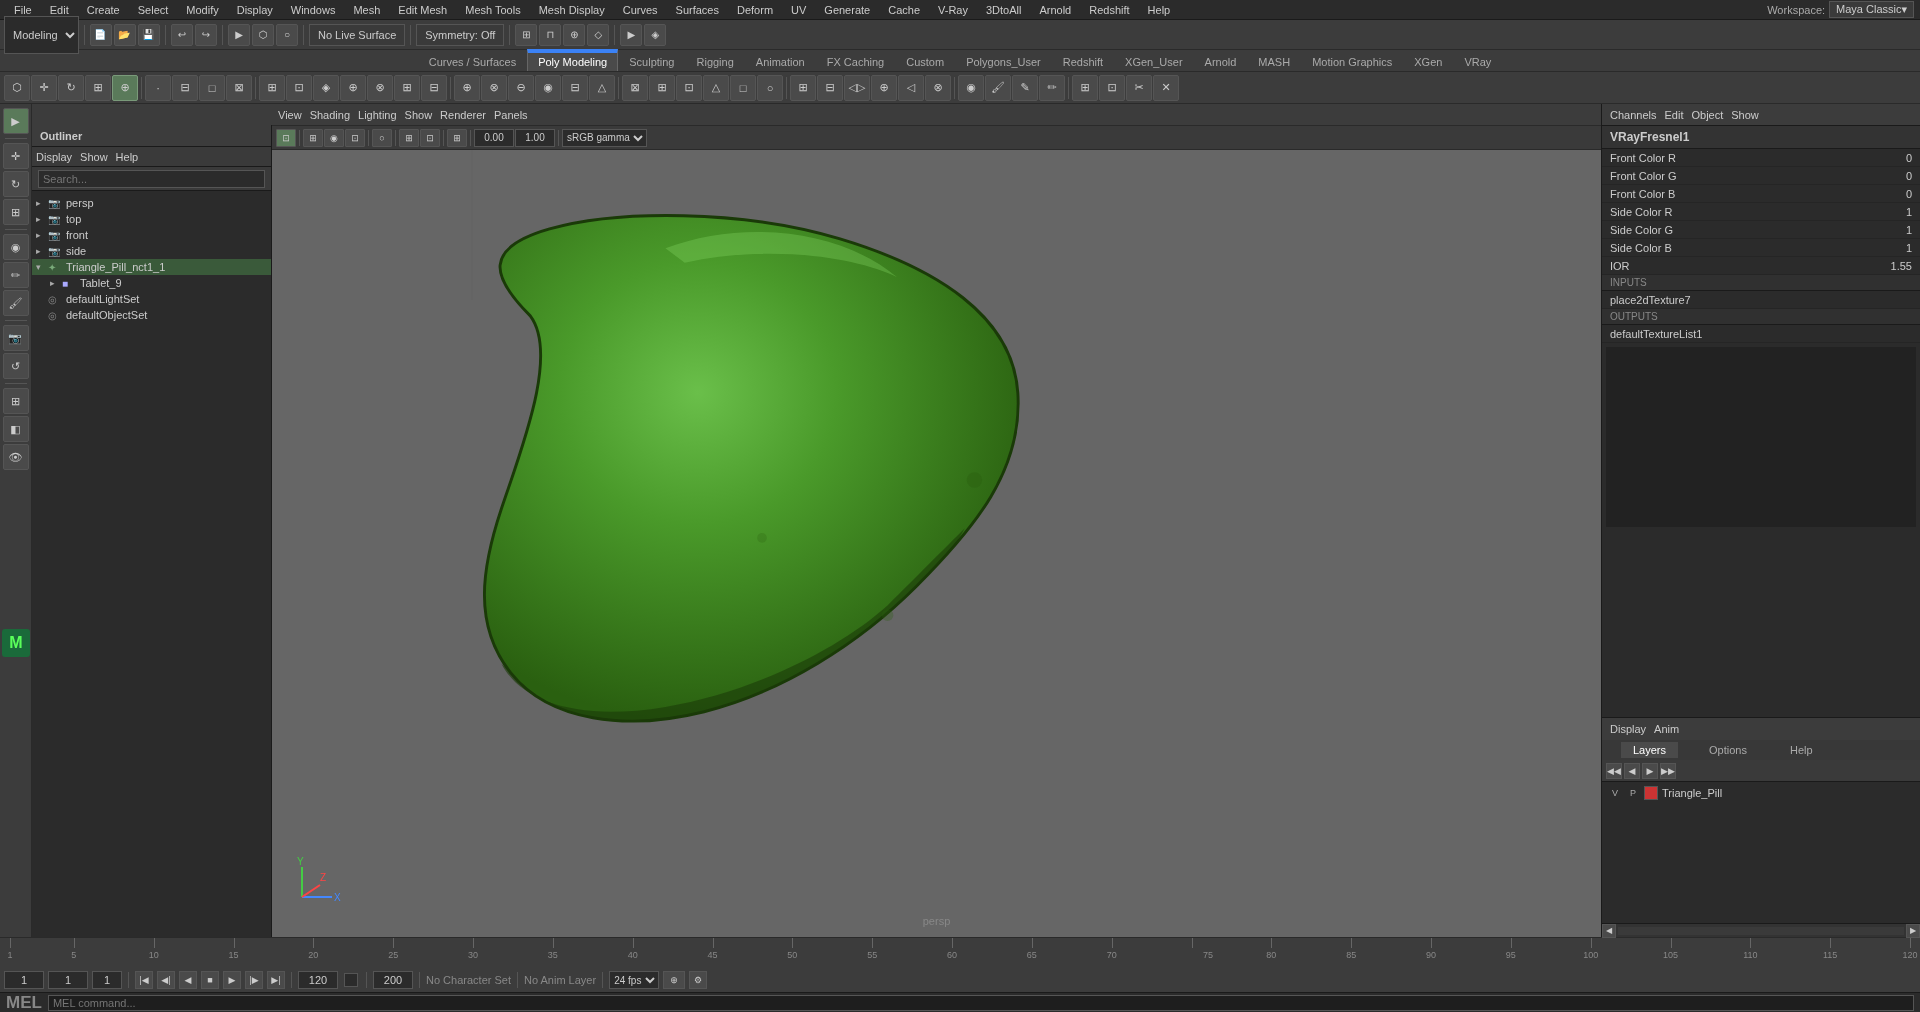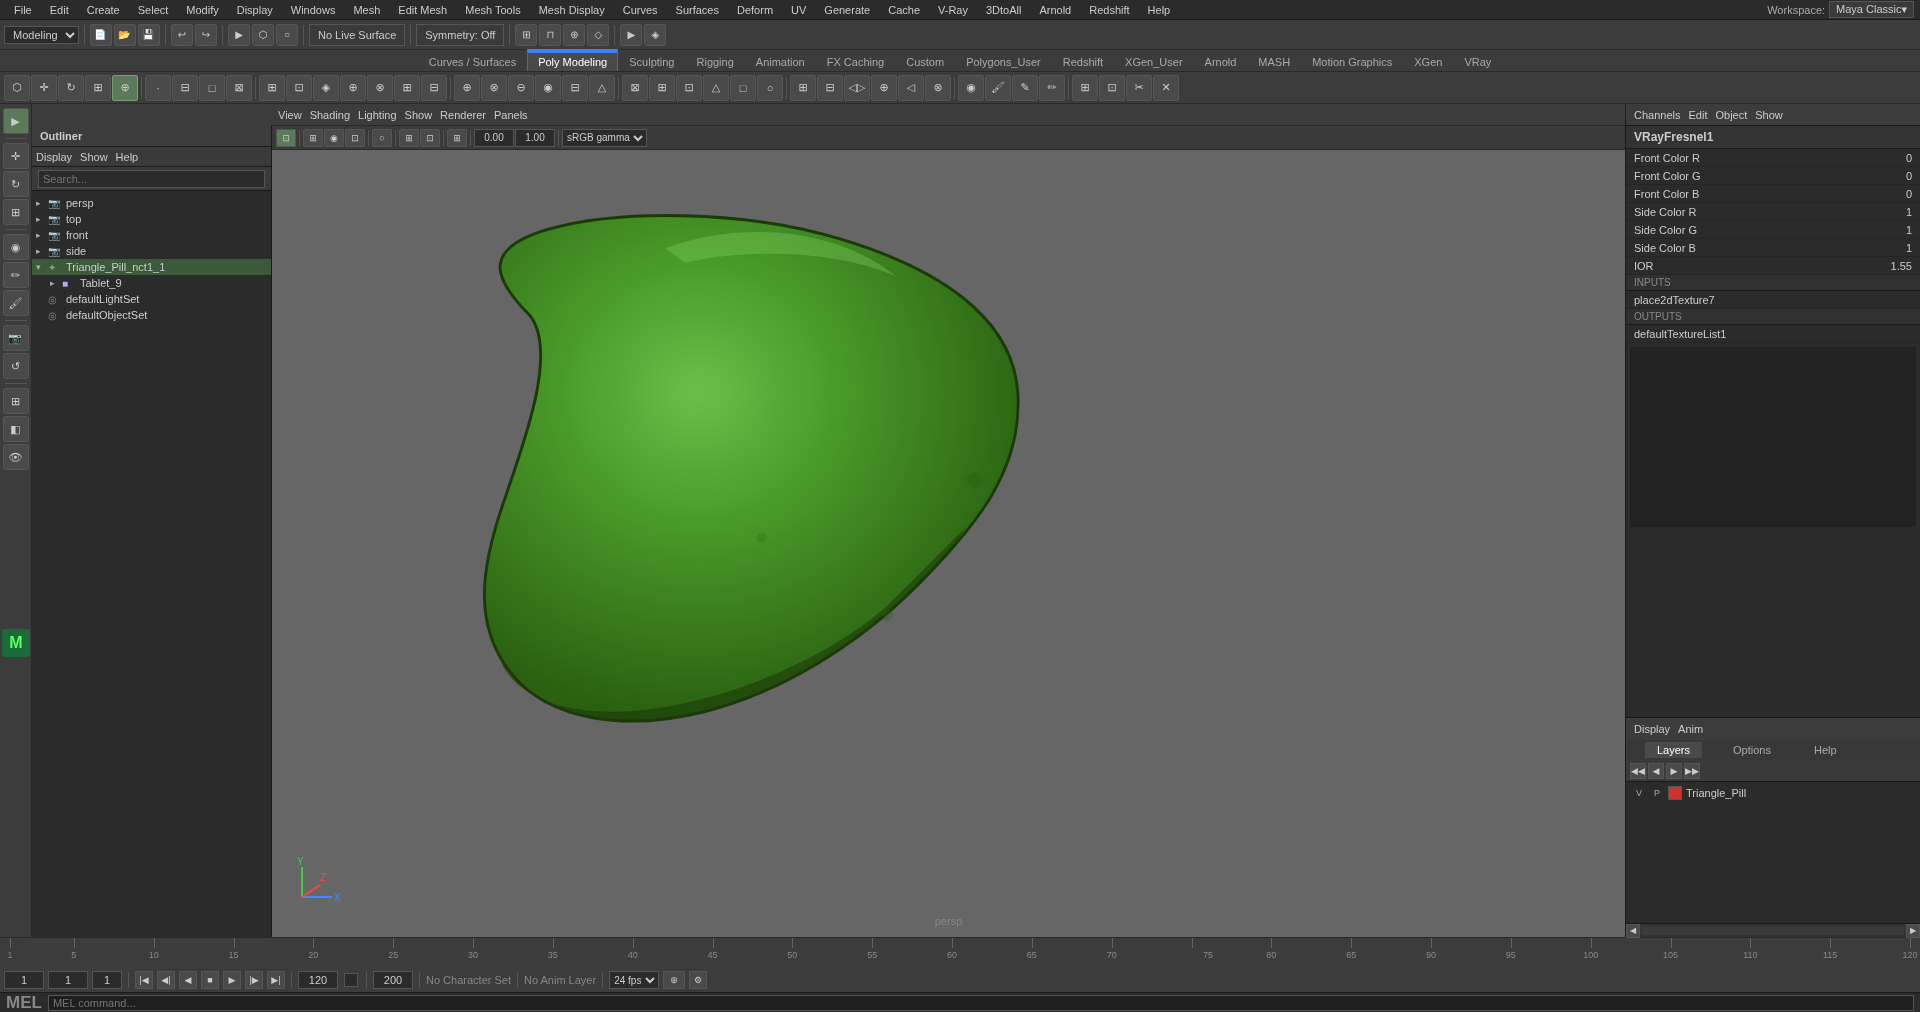--- a/index.html
+++ b/index.html
@@ -52,21 +52,21 @@
       display: flex;
       align-items: center;
       padding: 0 4px;
       gap: 2px;
       border-bottom: 1px solid #2a2a2a;
     }
     .toolbar-select {
       background: #2b2b2b;
       border: 1px solid #555;
       color: #cccccc;
-      height: 18px;
+      height: 38px;
       font-size: 11px;
       padding: 0 4px;
     }
     .tb1-btn {
       width: 22px; height: 22px;
       background: #4a4a4a;
       border: 1px solid #555;
       border-radius: 2px;
       display: inline-flex;
       align-items: center;
@@ -343,21 +343,21 @@
       height: 50px;
     }
 
     
     #left-panel {
       display: flex;
     }
 
     
     #right-panel {
-      width: 295px;
+      width: 319px;
       background: #2b2b2b;
       border-left: 1px solid #1a1a1a;
       display: flex;
       flex-direction: column;
     }
     #right-panel-top {
       flex: 1;
       padding: 0;
     }
     #channel-box-header {

